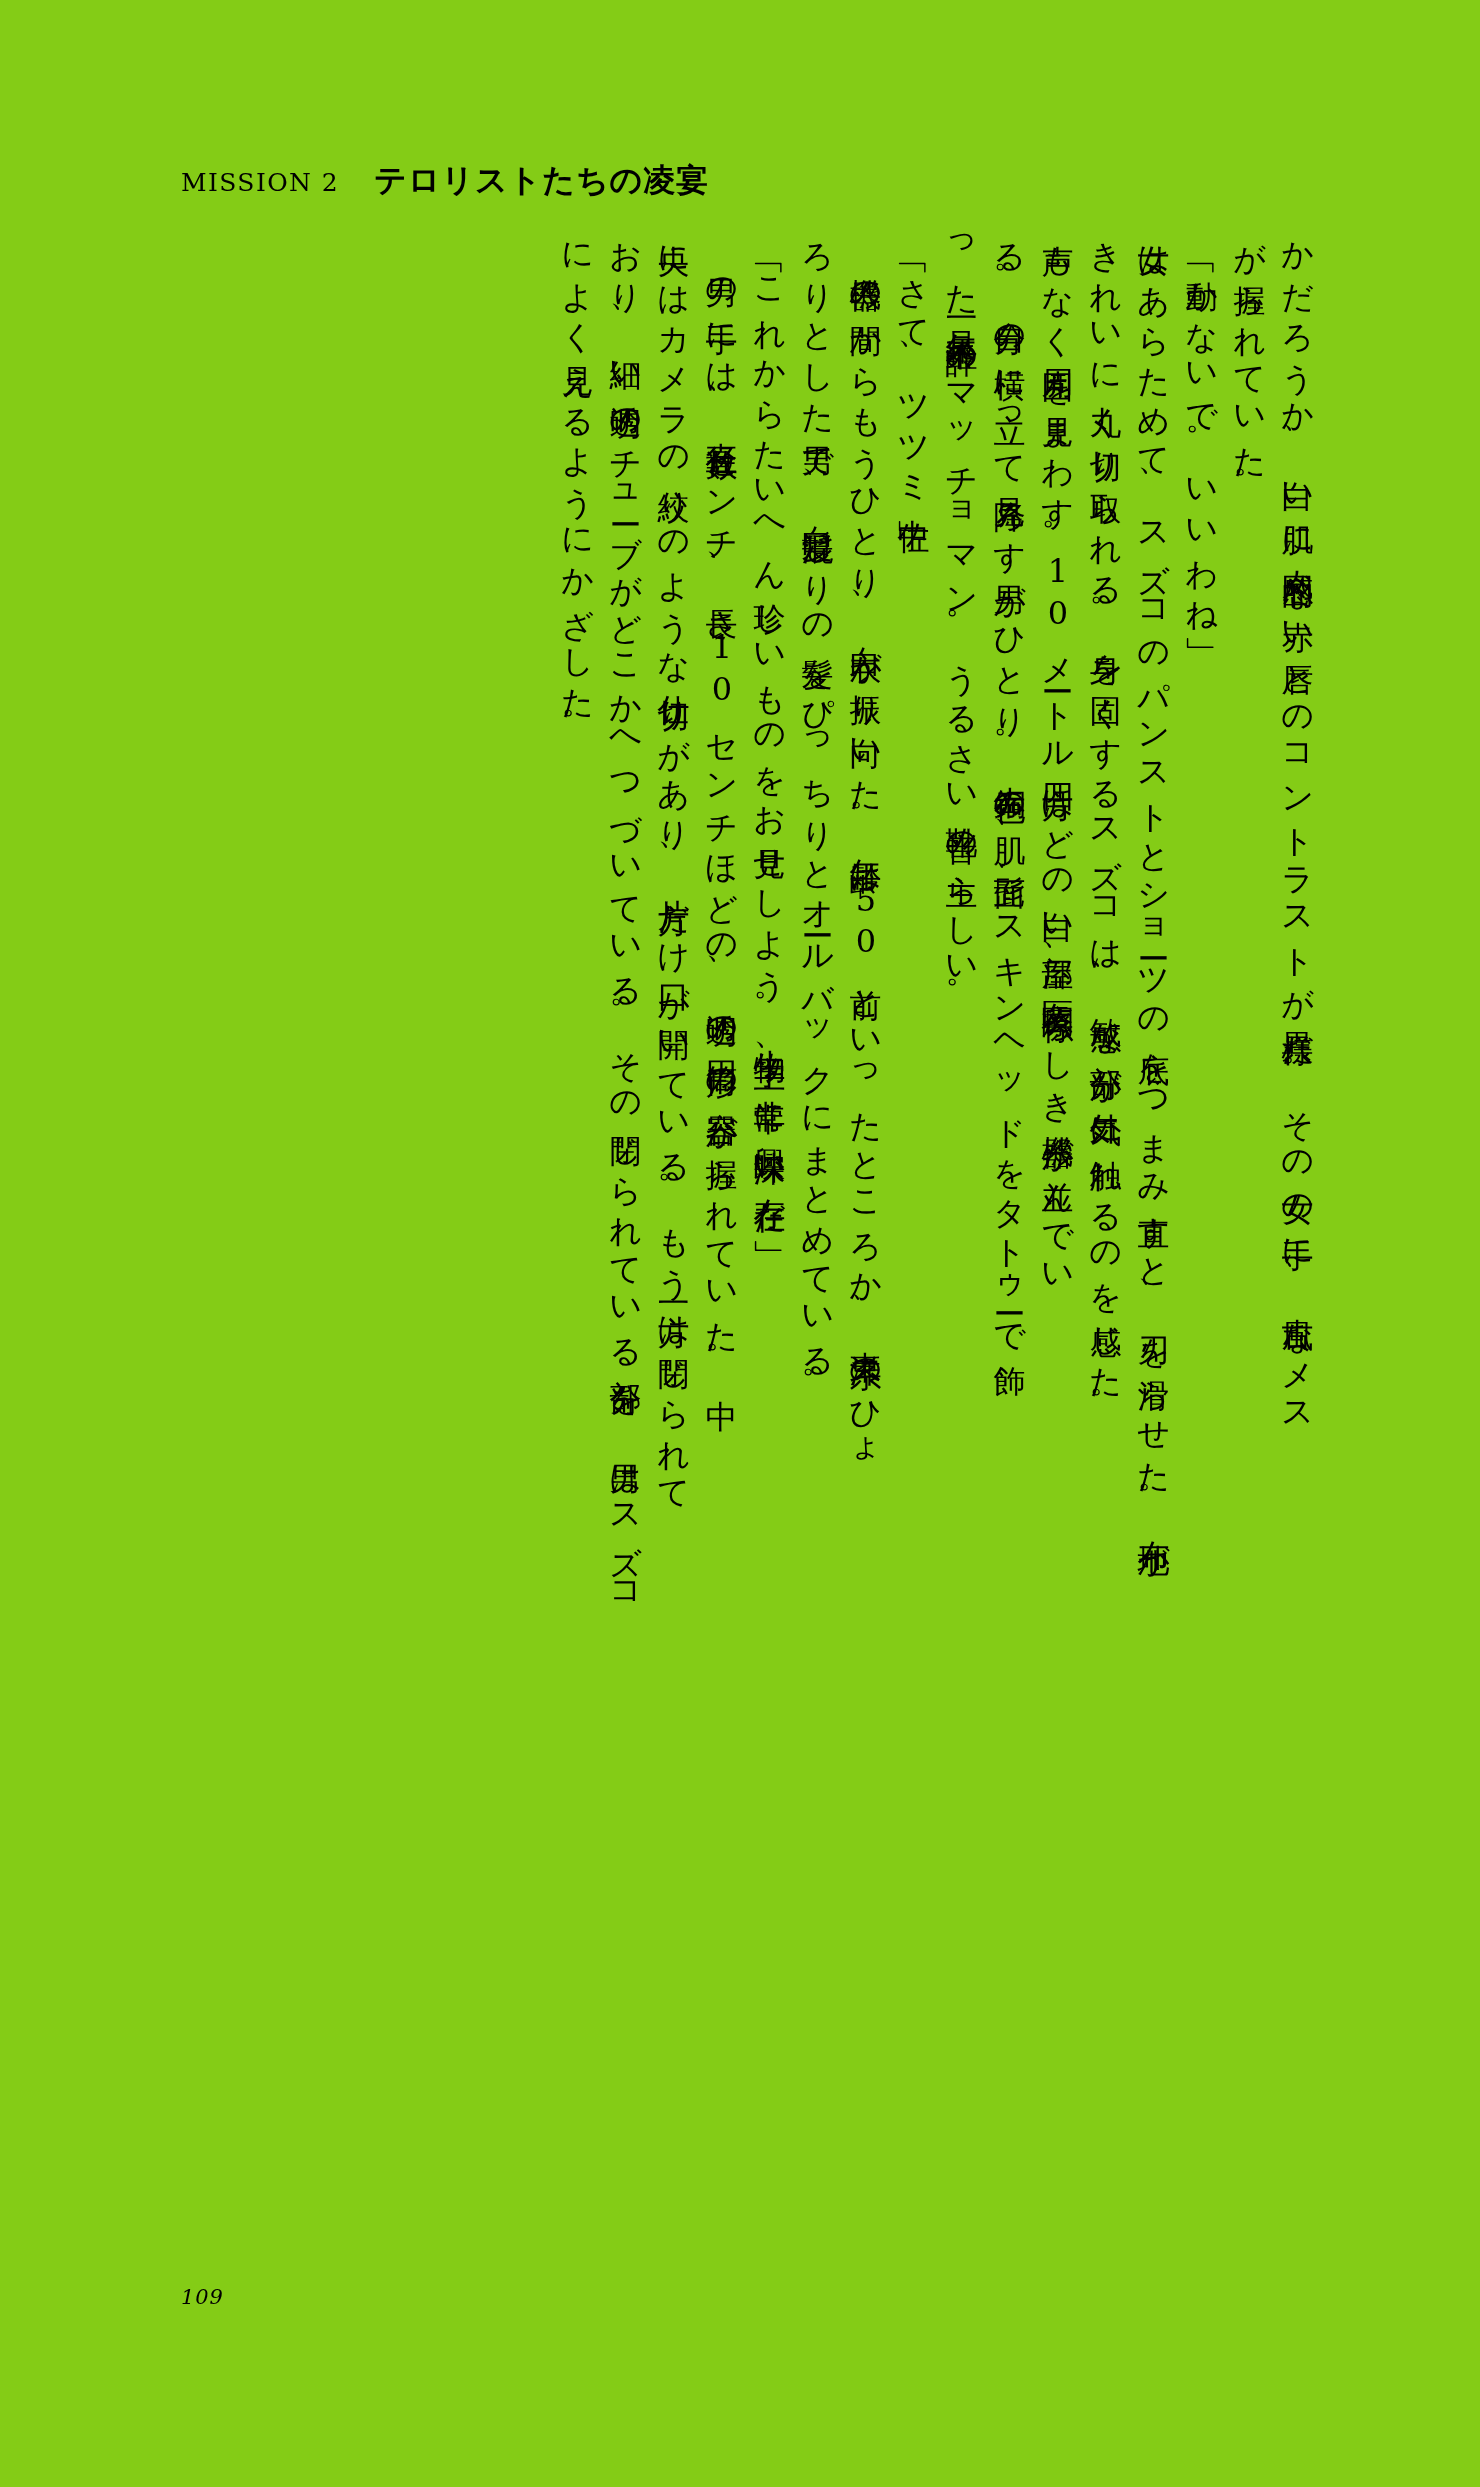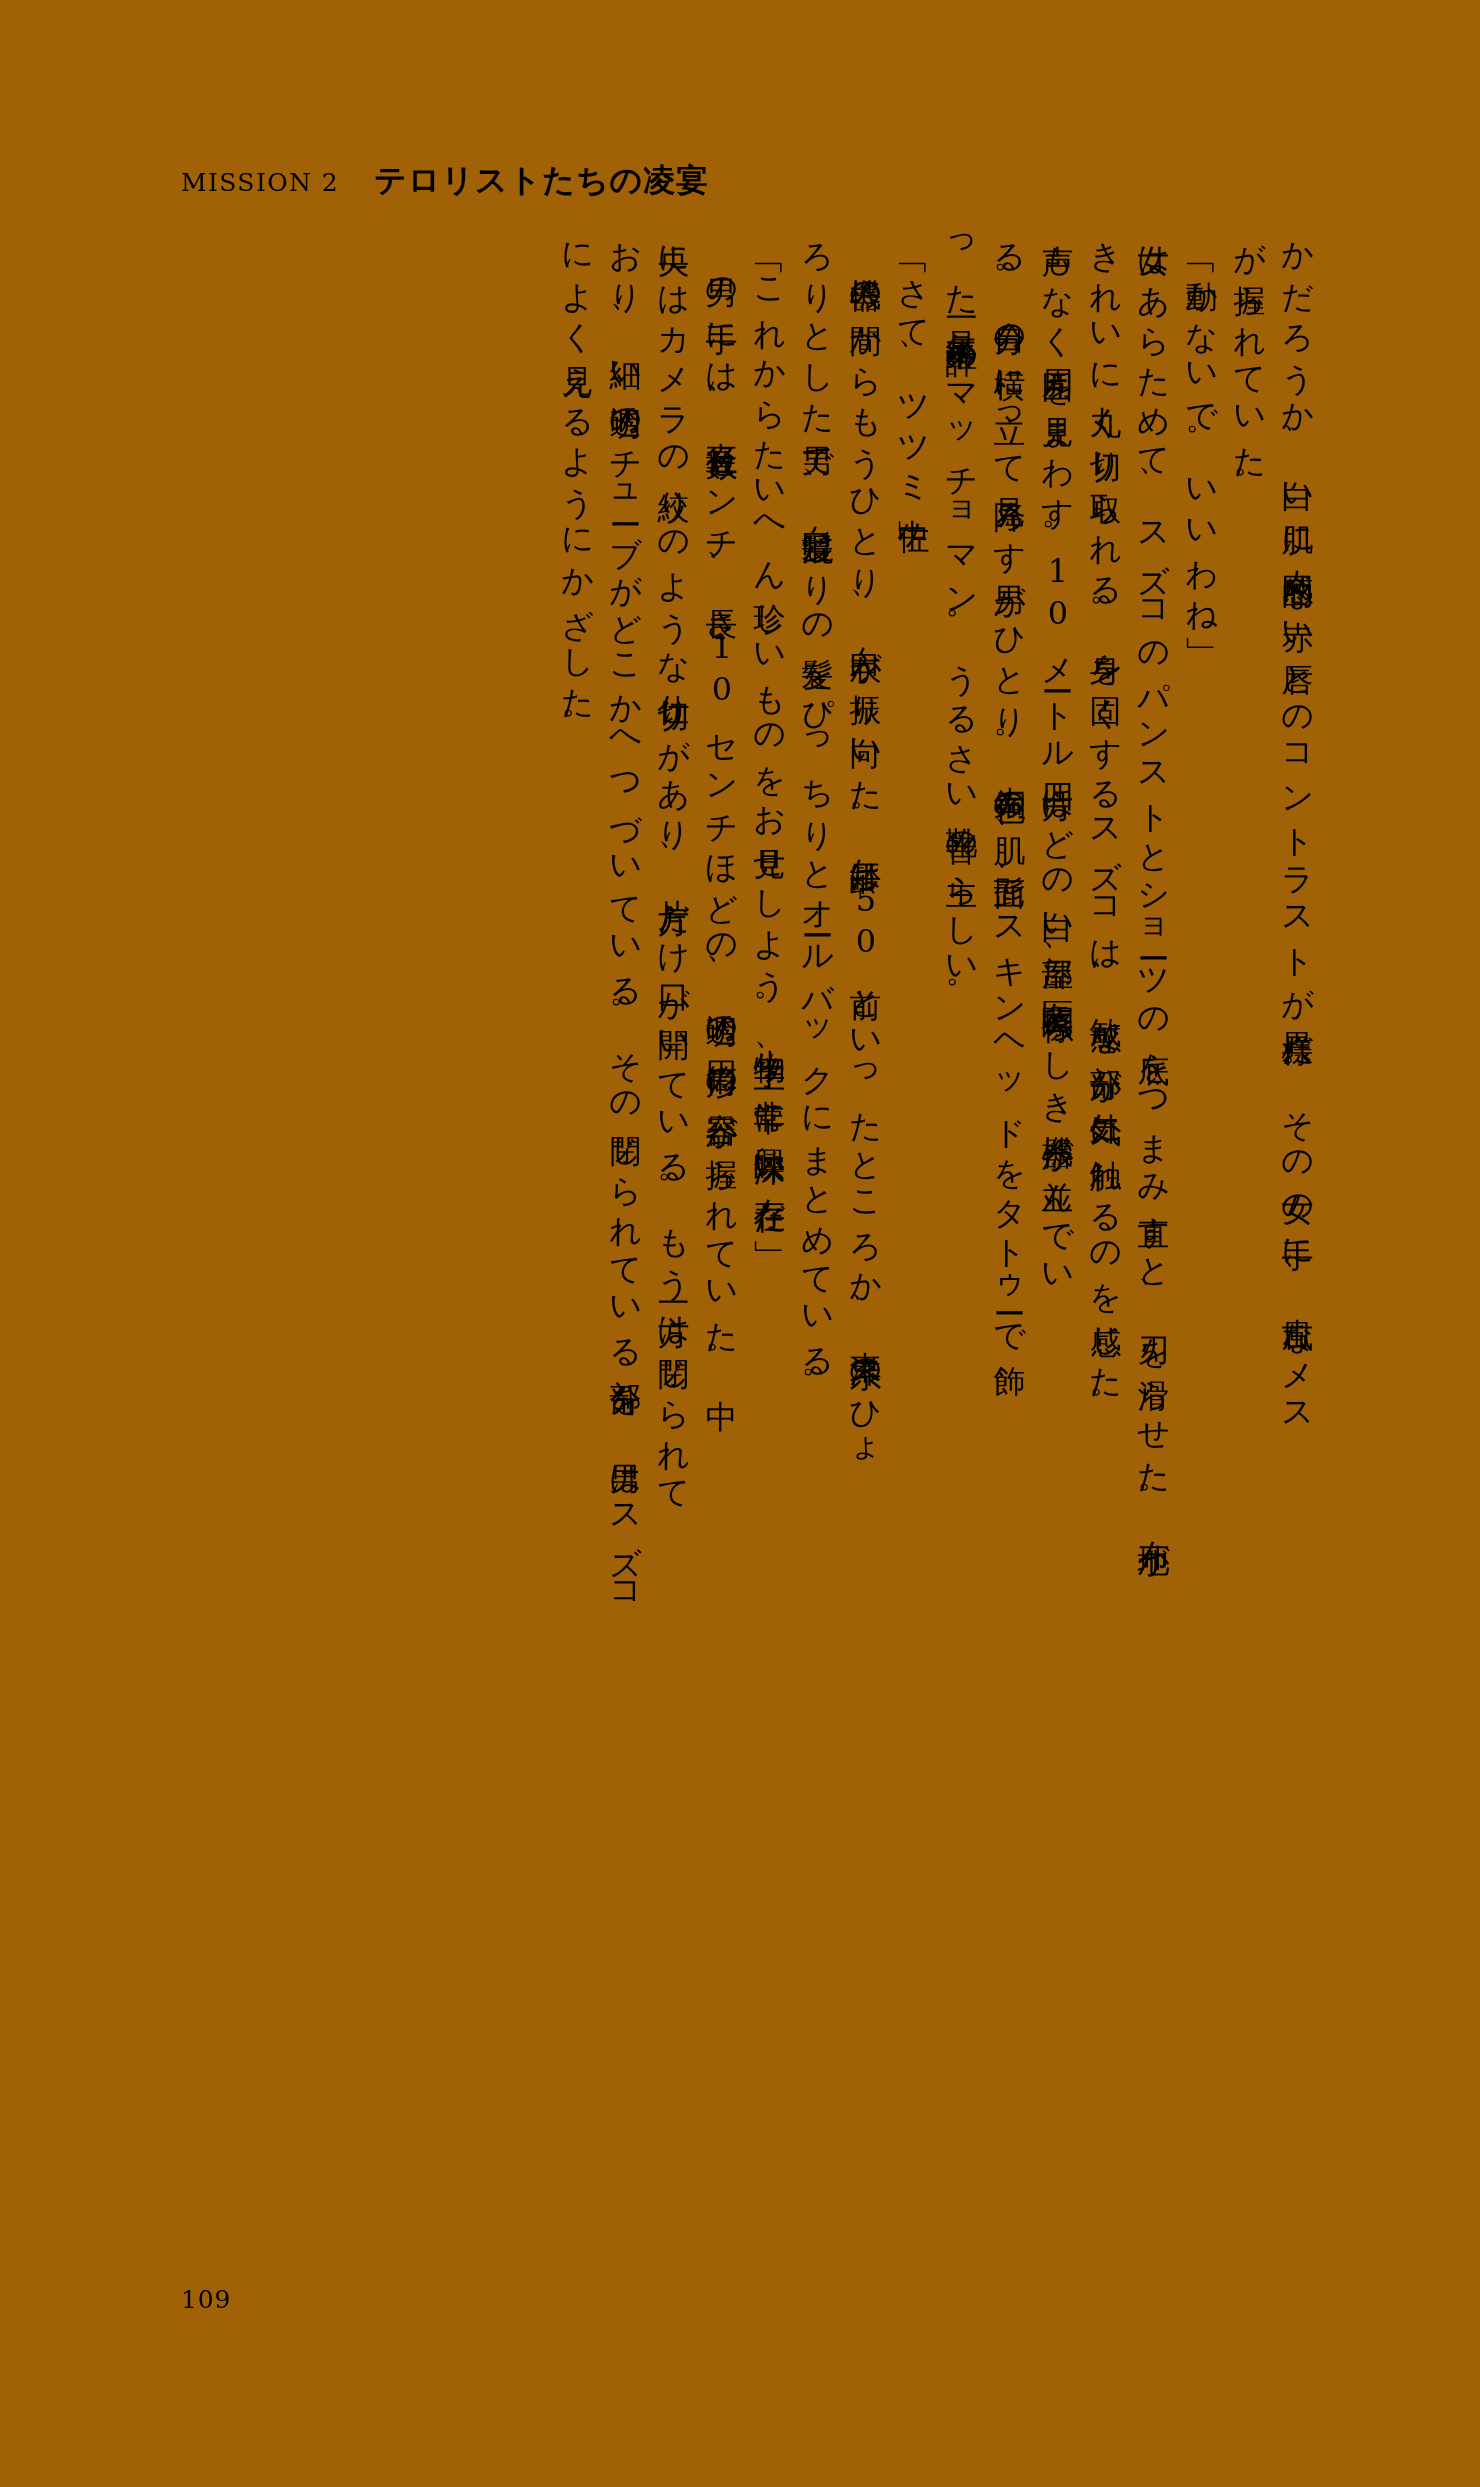--- a/index.html
+++ b/index.html
@@ -11,21 +11,21 @@
     width: 1480px;
     height: 2487px;
     position: relative;
     font-family: "DejaVu Serif", "Liberation Serif", serif;
     color: #000000;
     overflow: hidden;
   }
   .page {
     position: absolute;
     inset: 0;
-    background: #a16207;
+    background: #84cc16;
   }
   
   .header {
     position: absolute;
     top: 159px;
     left: 181px;
     display: flex;
     align-items: baseline;
     gap: 35px;
     white-space: nowrap;
@@ -71,21 +71,22 @@
   }
   .col.indent {
     padding-top: 33px;
   }
   
   .folio {
     position: absolute;
     left: 181px;
     top: 2285px;
     font-family: "DejaVu Serif", "Liberation Serif", serif;
-    font-size: 25px;
+    font-style: italic;
+    font-size: 21px;
     letter-spacing: 0.9px;
   }
 </style>
 </head>
 <body>
 
 <div class="page">
 
   <div class="header">
     <span class="mission">MISSION 2</span>

